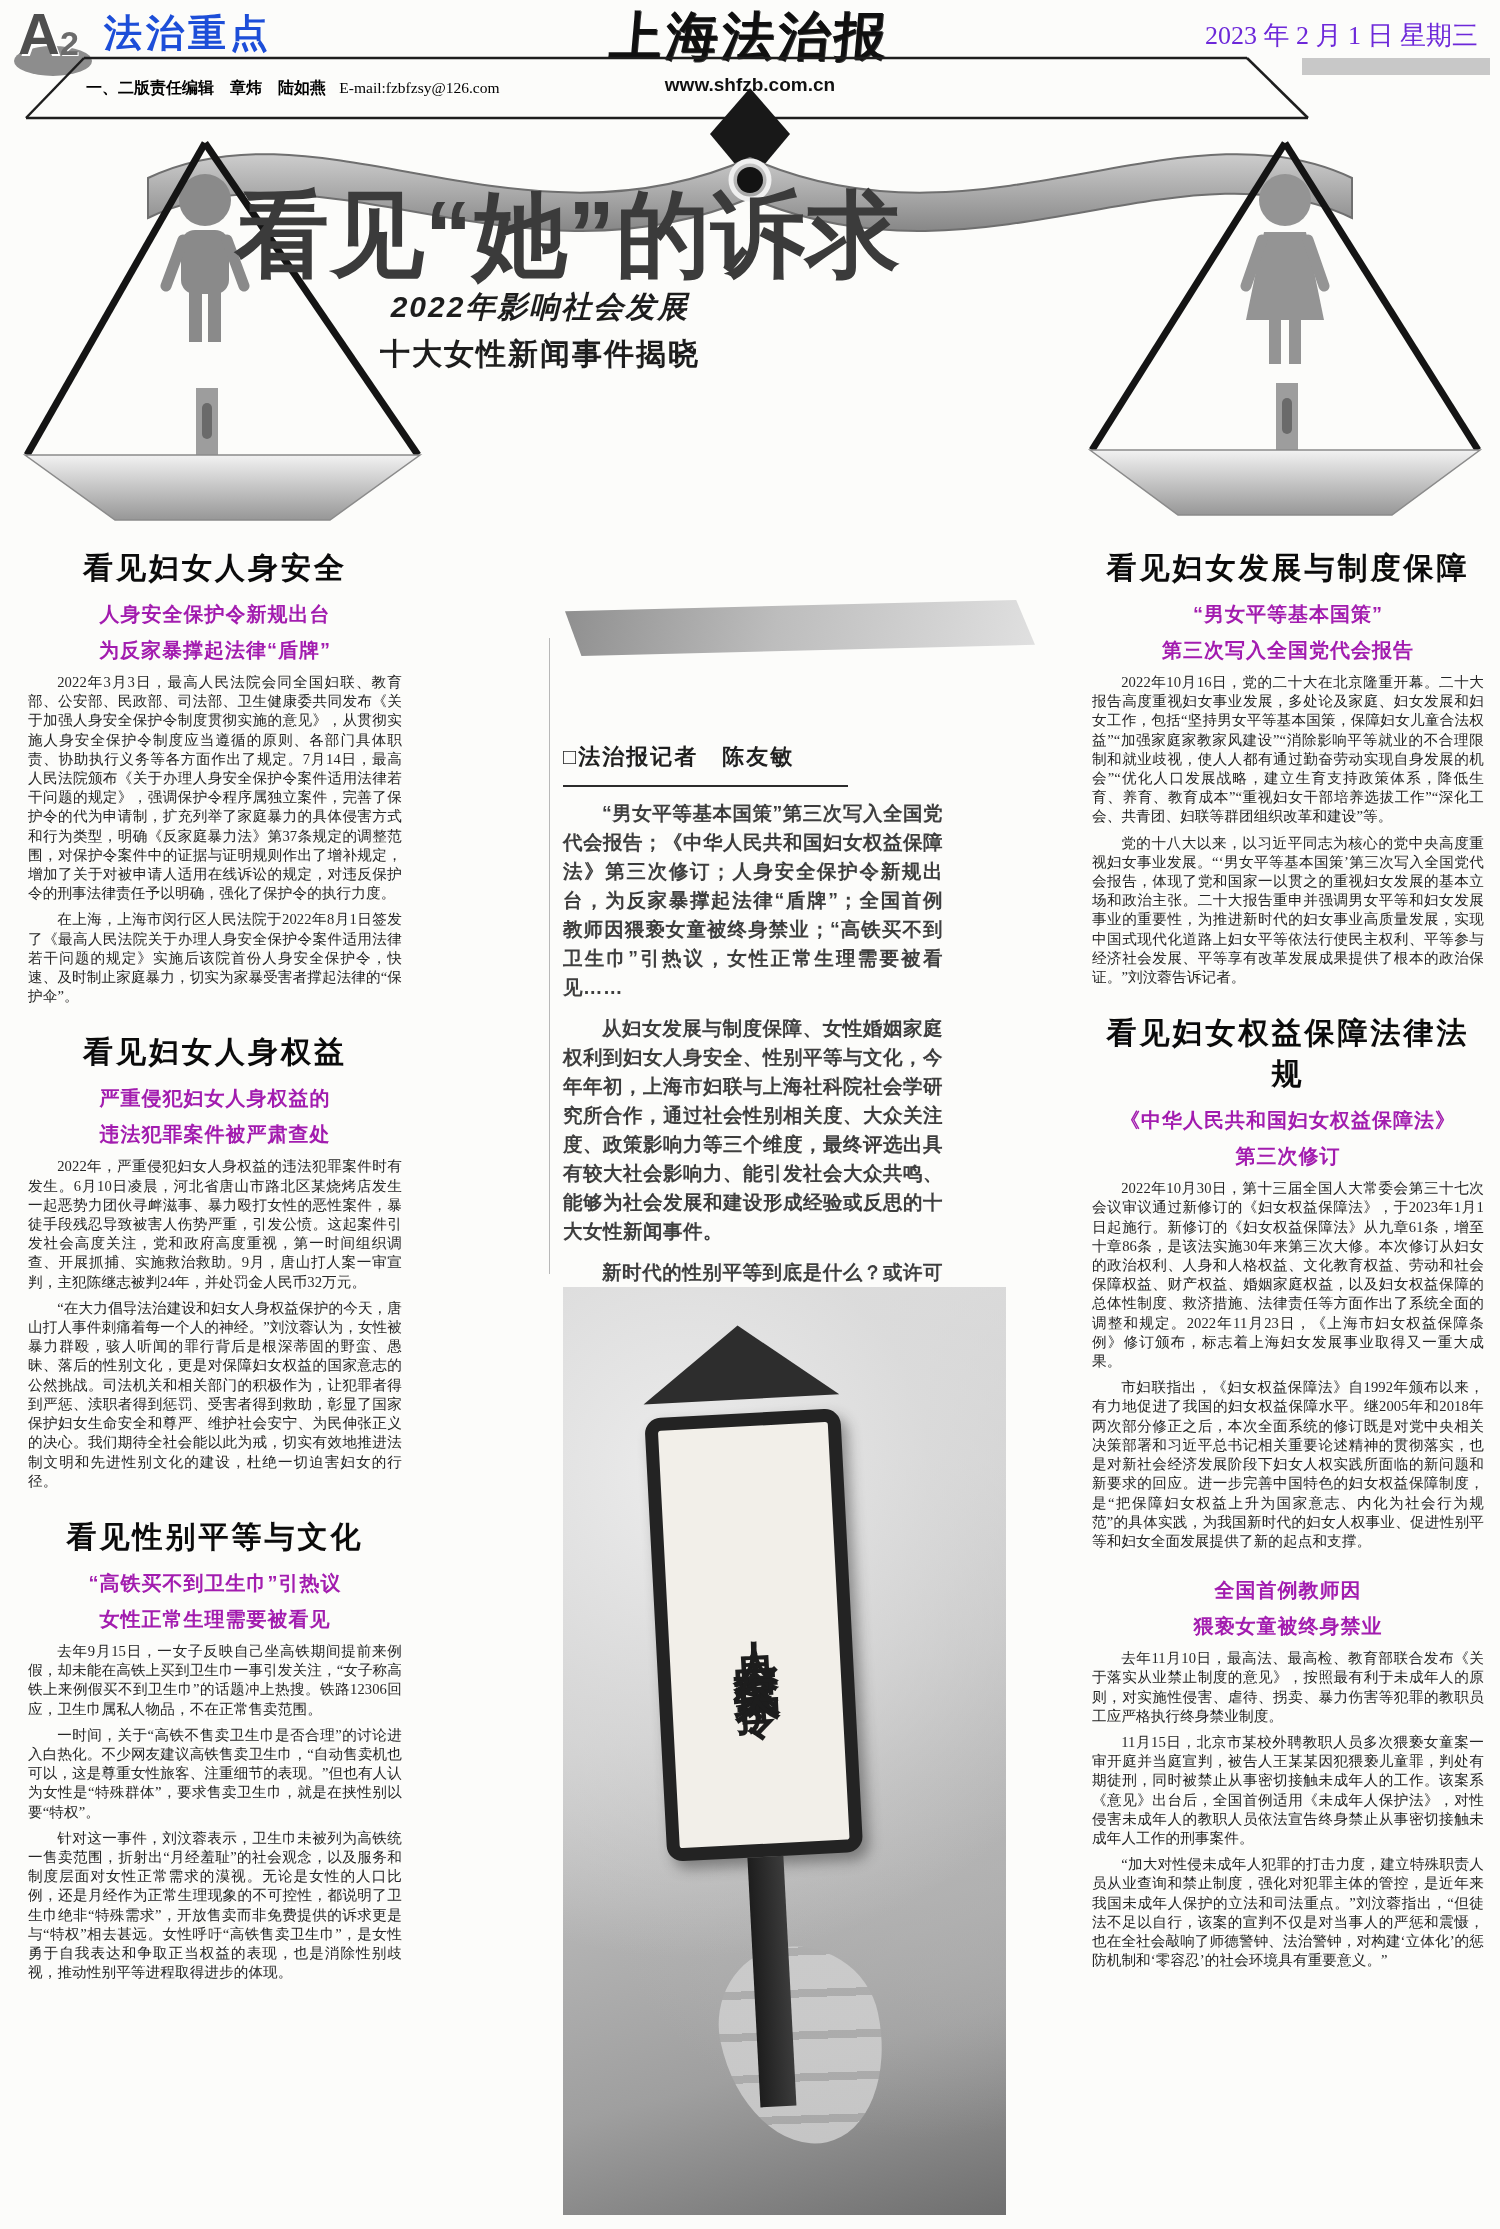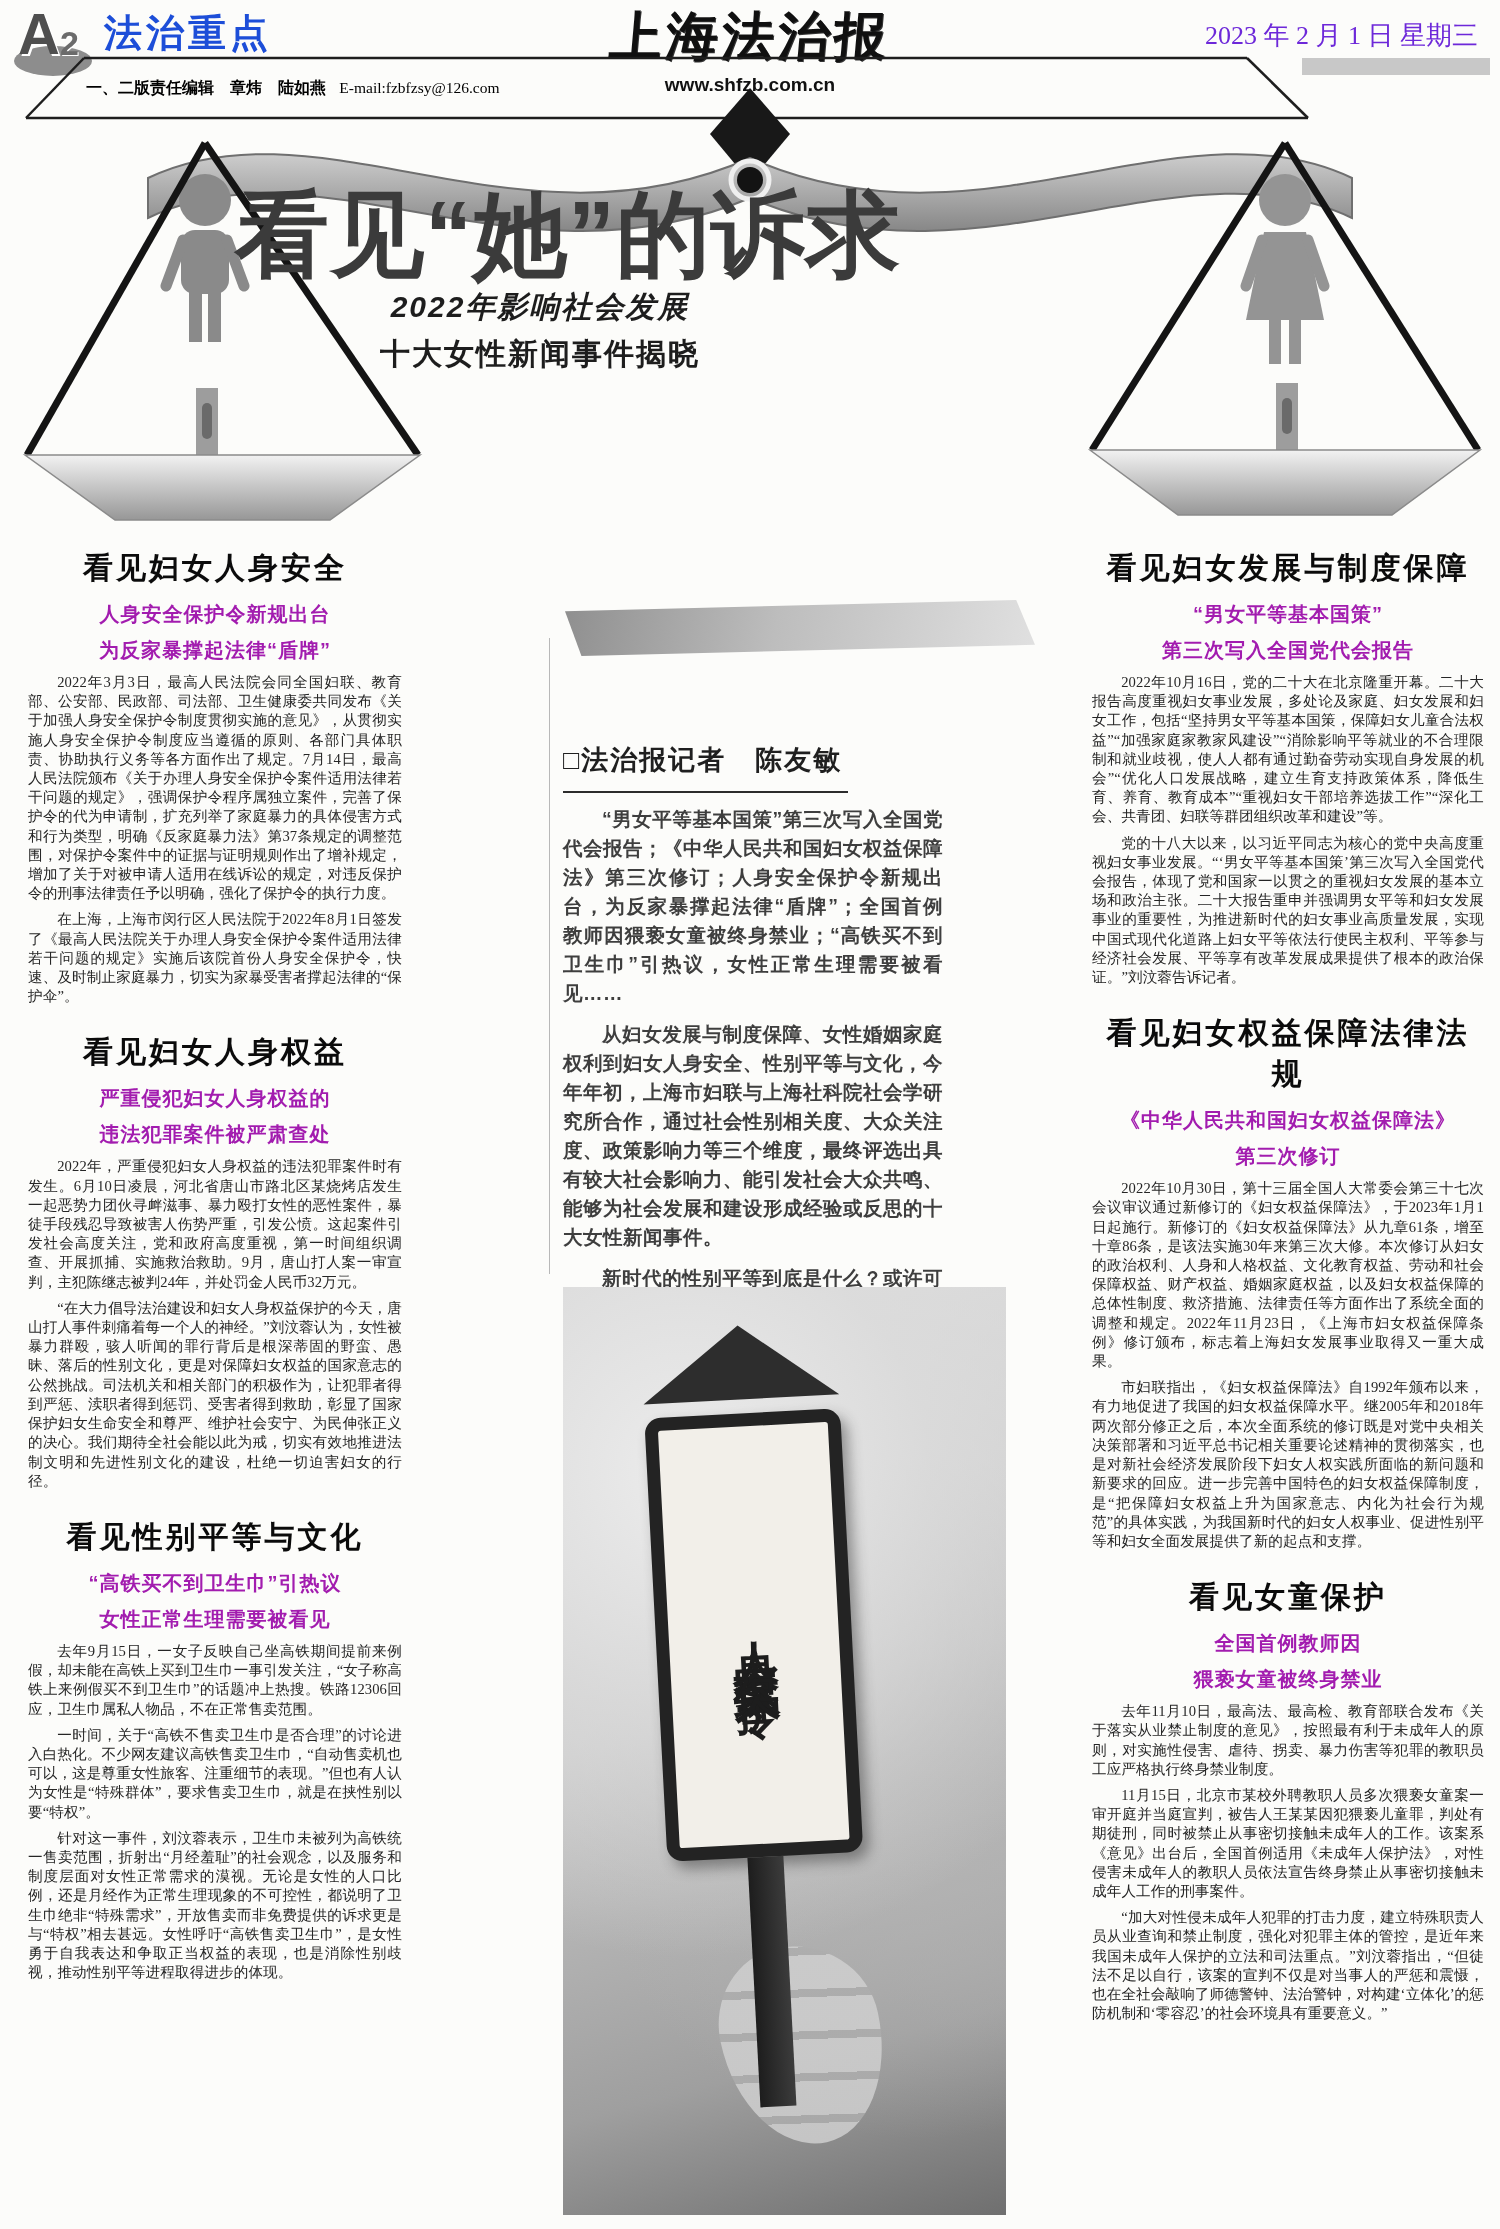--- a/index.html
+++ b/index.html
@@ -51,21 +51,21 @@
   .story .sub { text-align:center; font-family:"Liberation Sans",sans-serif;
     font-size:20px; font-weight:700; color:#a21caf; margin-bottom:9px; letter-spacing:1px; }
   .story .body { font-size:14.6px; line-height:19.2px; color:#252525; text-align:justify;
     text-indent:2em; margin-top:7px; letter-spacing:0.1px; }
   
   .ribbon { position:absolute; left:565px; top:600px; width:470px; height:56px;
     background:linear-gradient(100deg,#8f8f8f 0%,#bdbdbd 45%,#e0e0e0 100%);
     clip-path:polygon(0 20%, 96% 0, 100% 80%, 3.5% 100%); }
   .byline { margin:142px 0 0 0; padding-bottom:13px; width:75%;
     border-bottom:2px solid #2c2c2c; font-family:"Liberation Sans",sans-serif;
-    font-size:27px; font-weight:700; color:#1f1f1f; letter-spacing:2px; }
+    font-size:22px; font-weight:700; color:#1f1f1f; letter-spacing:2px; }
   .intro { font-family:"Liberation Sans",sans-serif; font-weight:700; font-size:19.5px;
     line-height:29px; color:#3e3e3e; text-align:justify; text-indent:2em;
     margin-top:12px; letter-spacing:0.5px; }
   
   .photo { position:absolute; left:563px; top:1287px; width:443px; height:928px; overflow:hidden;
     background:
       radial-gradient(circle at 28% 20%, #ececec 0%, rgba(220,220,220,.8) 30%, rgba(220,220,220,0) 60%),
       radial-gradient(circle at 80% 55%, rgba(180,180,180,.9) 0%, rgba(180,180,180,0) 55%),
       linear-gradient(165deg,#dedede 0%, #c6c6c6 45%, #9f9f9f 80%, #6f6f6f 100%); }
   .sign { position:absolute; left:70px; top:38px; width:250px; transform:rotate(-3deg); }
@@ -219,21 +219,20 @@
       <p class="body">党的十八大以来，以习近平同志为核心的党中央高度重视妇女事业发展。“‘男女平等基本国策’第三次写入全国党代会报告，体现了党和国家一以贯之的重视妇女发展的基本立场和政治主张。二十大报告重申并强调男女平等和妇女发展事业的重要性，为推进新时代的妇女事业高质量发展，实现中国式现代化道路上妇女平等依法行使民主权利、平等参与经济社会发展、平等享有改革发展成果提供了根本的政治保证。”刘汶蓉告诉记者。</p>
     </article>
     <article class="story">
       <h3>看见妇女权益保障法律法规</h3>
       <p class="sub">《中华人民共和国妇女权益保障法》</p>
       <p class="sub">第三次修订</p>
       <p class="body">2022年10月30日，第十三届全国人大常委会第三十七次会议审议通过新修订的《妇女权益保障法》，于2023年1月1日起施行。新修订的《妇女权益保障法》从九章61条，增至十章86条，是该法实施30年来第三次大修。本次修订从妇女的政治权利、人身和人格权益、文化教育权益、劳动和社会保障权益、财产权益、婚姻家庭权益，以及妇女权益保障的总体性制度、救济措施、法律责任等方面作出了系统全面的调整和规定。2022年11月23日，《上海市妇女权益保障条例》修订颁布，标志着上海妇女发展事业取得又一重大成果。</p>
       <p class="body">市妇联指出，《妇女权益保障法》自1992年颁布以来，有力地促进了我国的妇女权益保障水平。继2005年和2018年两次部分修正之后，本次全面系统的修订既是对党中央相关决策部署和习近平总书记相关重要论述精神的贯彻落实，也是对新社会经济发展阶段下妇女人权实践所面临的新问题和新要求的回应。进一步完善中国特色的妇女权益保障制度，是“把保障妇女权益上升为国家意志、内化为社会行为规范”的具体实践，为我国新时代的妇女人权事业、促进性别平等和妇女全面发展提供了新的起点和支撑。</p>
     </article>
     <article class="story">
-      <h3>看见女童保护</h3>
       <p class="sub">全国首例教师因</p>
       <p class="sub">猥亵女童被终身禁业</p>
       <p class="body">去年11月10日，最高法、最高检、教育部联合发布《关于落实从业禁止制度的意见》，按照最有利于未成年人的原则，对实施性侵害、虐待、拐卖、暴力伤害等犯罪的教职员工应严格执行终身禁业制度。</p>
       <p class="body">11月15日，北京市某校外聘教职人员多次猥亵女童案一审开庭并当庭宣判，被告人王某某因犯猥亵儿童罪，判处有期徒刑，同时被禁止从事密切接触未成年人的工作。该案系《意见》出台后，全国首例适用《未成年人保护法》，对性侵害未成年人的教职人员依法宣告终身禁止从事密切接触未成年人工作的刑事案件。</p>
       <p class="body">“加大对性侵未成年人犯罪的打击力度，建立特殊职责人员从业查询和禁止制度，强化对犯罪主体的管控，是近年来我国未成年人保护的立法和司法重点。”刘汶蓉指出，“但徒法不足以自行，该案的宣判不仅是对当事人的严惩和震慑，也在全社会敲响了师德警钟、法治警钟，对构建‘立体化’的惩防机制和‘零容忍’的社会环境具有重要意义。”</p>
     </article>
   </div>
 
 </div>
 

